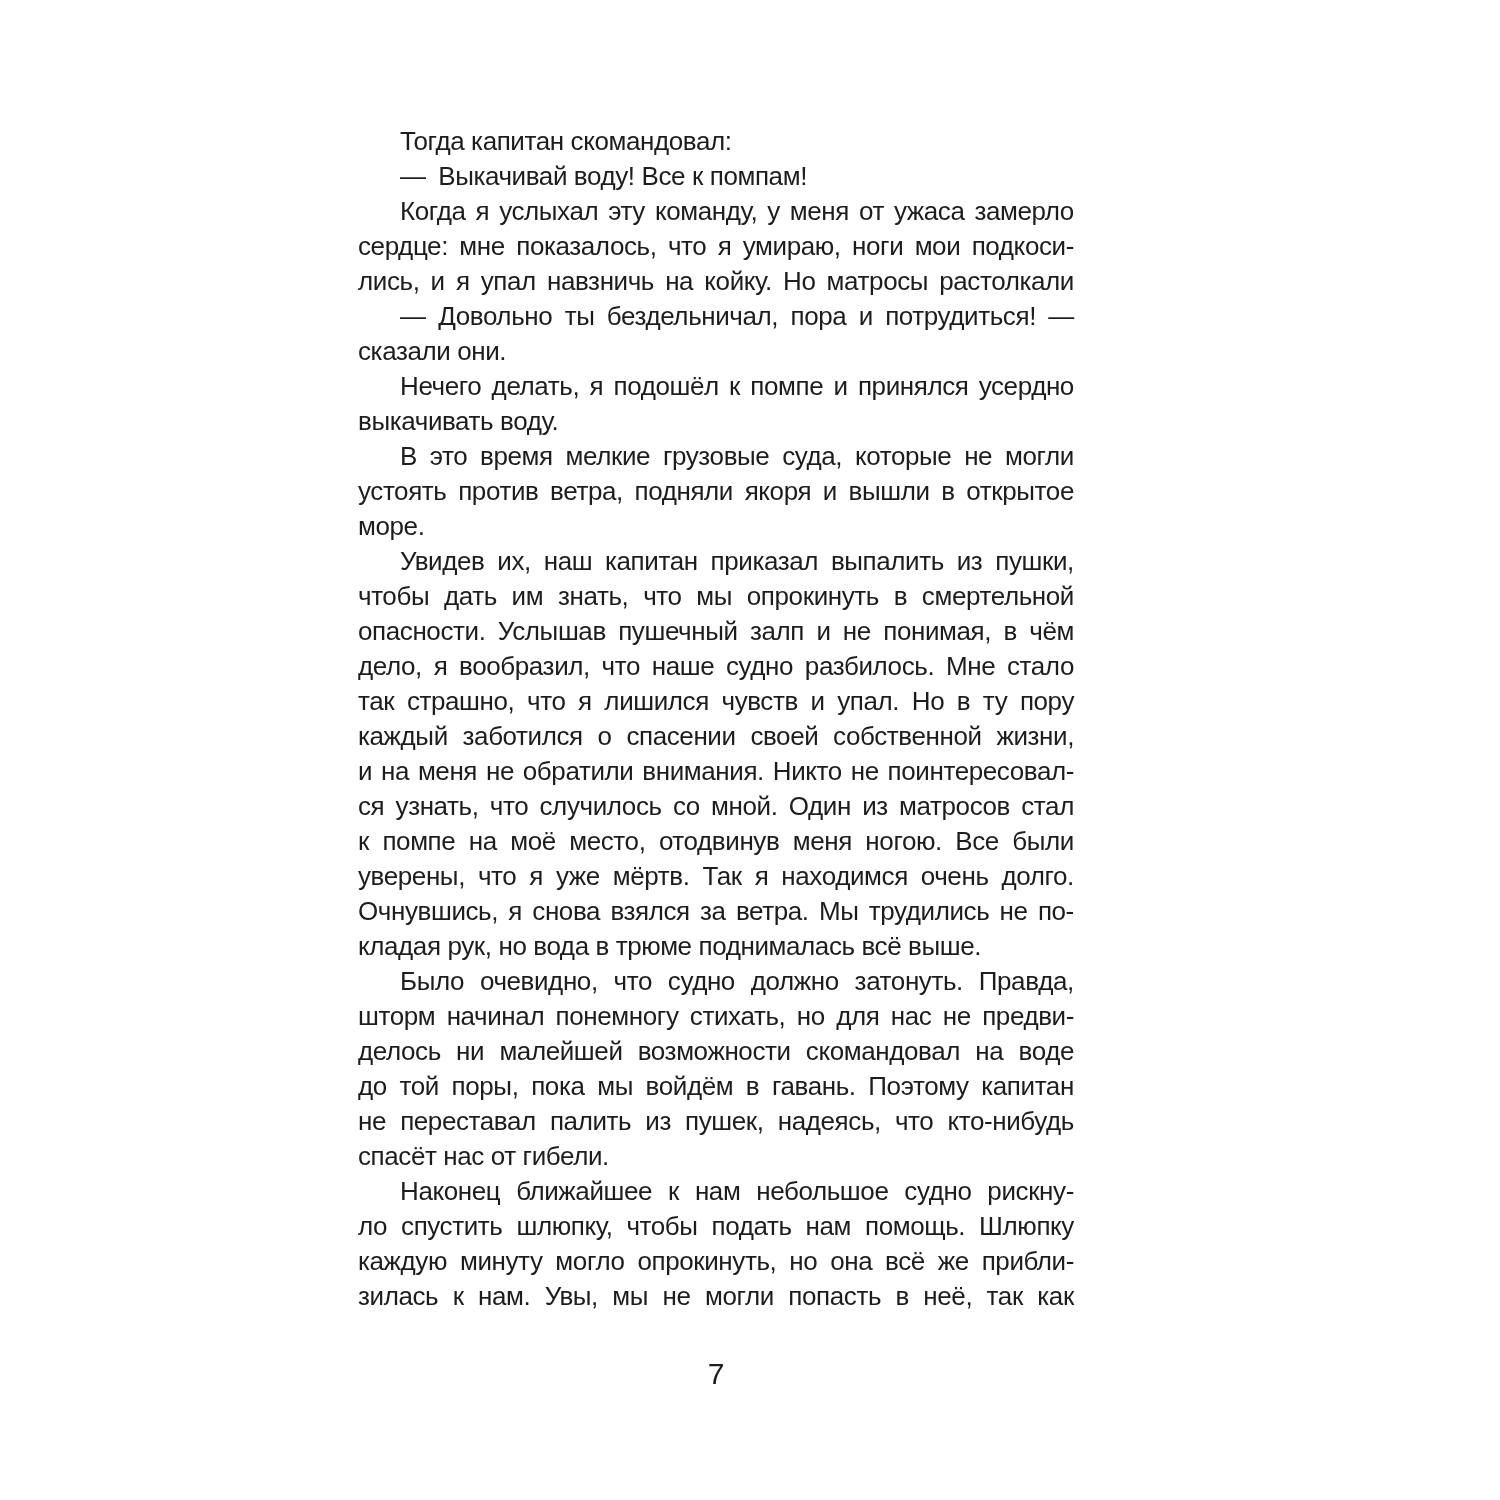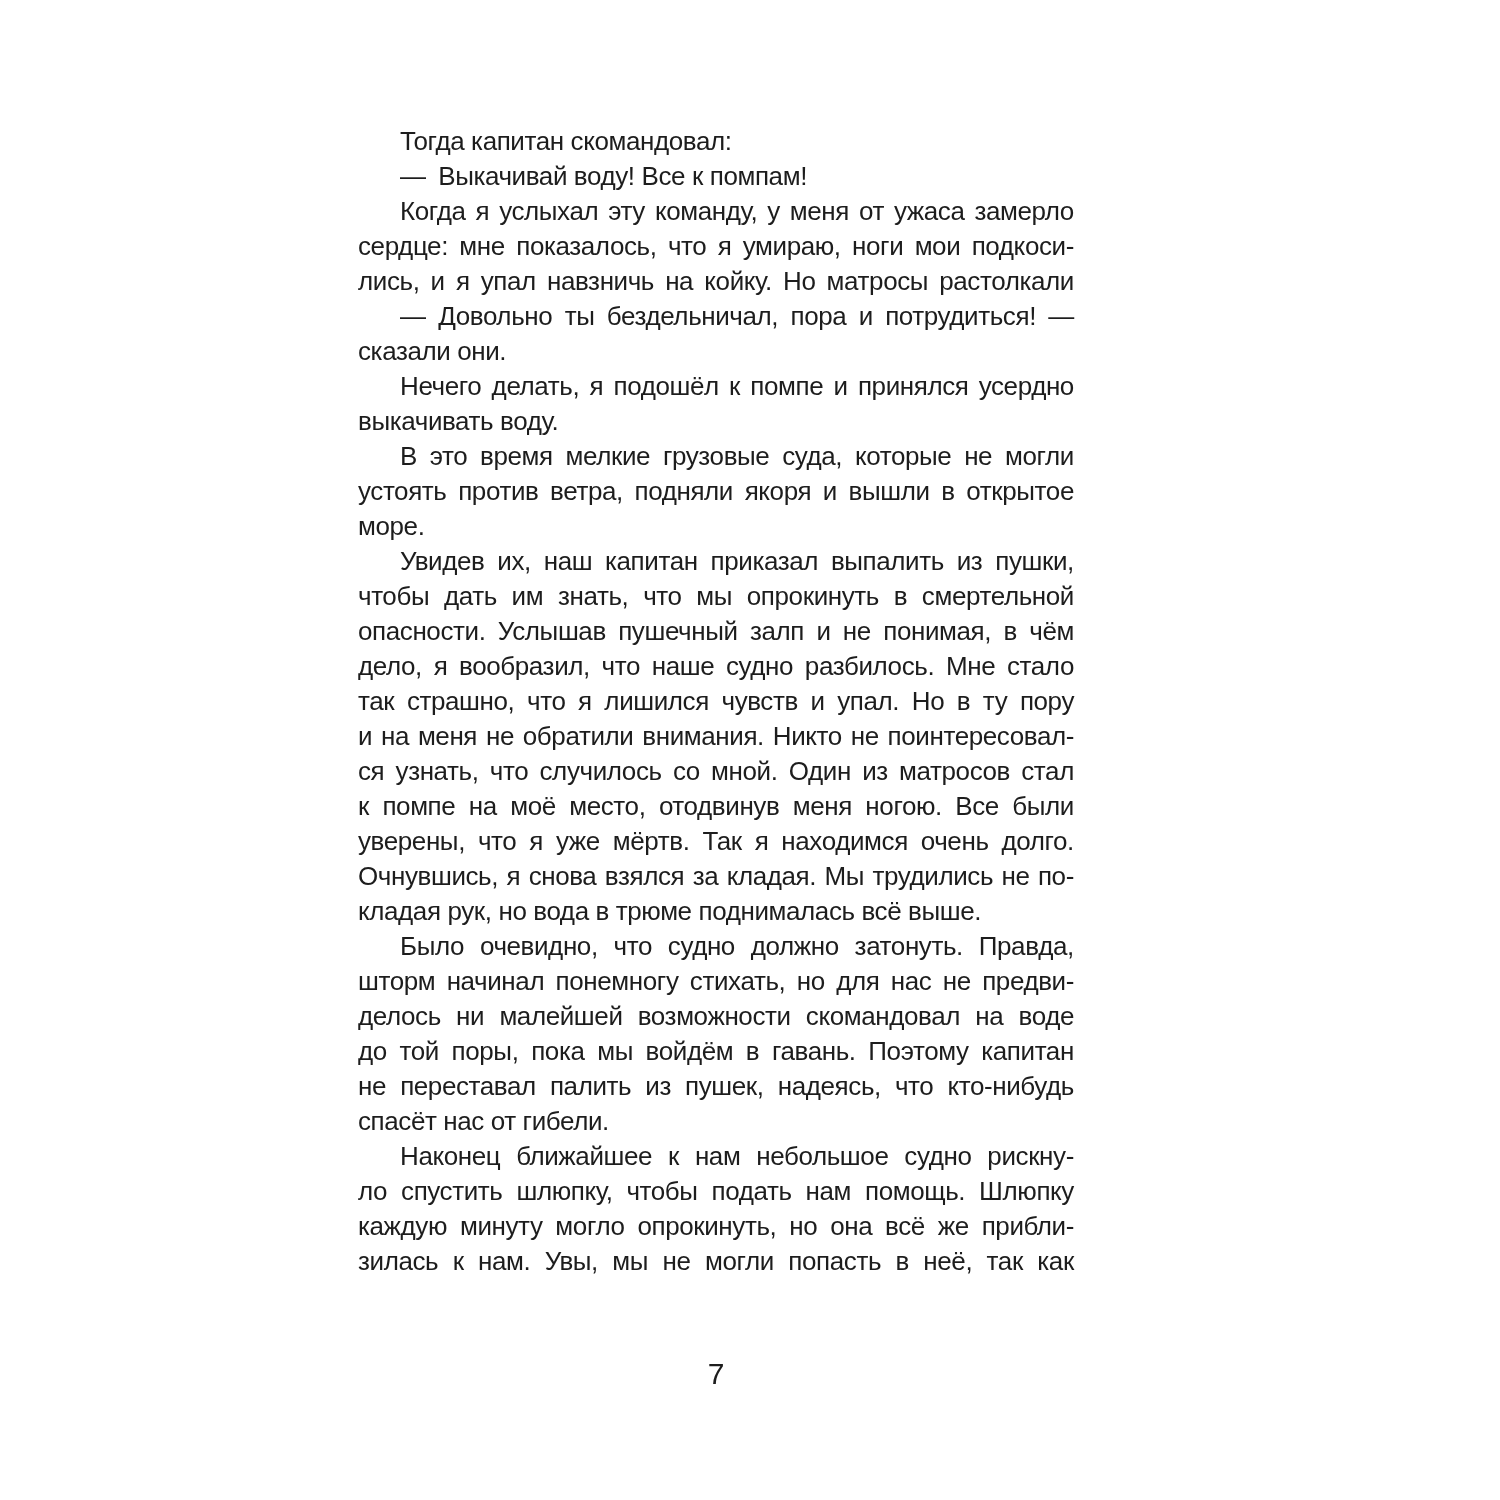--- a/index.html
+++ b/index.html
@@ -66,25 +66,26 @@
       <div class="line indent just"><span>Нечего</span><span>делать,</span><span>я</span><span>подошёл</span><span>к</span><span>помпе</span><span>и</span><span>принялся</span><span>усердно</span></div>
       <div class="line">выкачивать воду.</div>
       <div class="line indent just"><span>В</span><span>это</span><span>время</span><span>мелкие</span><span>грузовые</span><span>суда,</span><span>которые</span><span>не</span><span>могли</span></div>
       <div class="line just"><span>устоять</span><span>против</span><span>ветра,</span><span>подняли</span><span>якоря</span><span>и</span><span>вышли</span><span>в</span><span>открытое</span></div>
       <div class="line">море.</div>
       <div class="line indent just"><span>Увидев</span><span>их,</span><span>наш</span><span>капитан</span><span>приказал</span><span>выпалить</span><span>из</span><span>пушки,</span></div>
       <div class="line just"><span>чтобы</span><span>дать</span><span>им</span><span>знать,</span><span>что</span><span>мы</span><span>опрокинуть</span><span>в</span><span>смертельной</span></div>
       <div class="line just"><span>опасности.</span><span>Услышав</span><span>пушечный</span><span>залп</span><span>и</span><span>не</span><span>понимая,</span><span>в</span><span>чём</span></div>
       <div class="line just"><span>дело,</span><span>я</span><span>вообразил,</span><span>что</span><span>наше</span><span>судно</span><span>разбилось.</span><span>Мне</span><span>стало</span></div>
       <div class="line just"><span>так</span><span>страшно,</span><span>что</span><span>я</span><span>лишился</span><span>чувств</span><span>и</span><span>упал.</span><span>Но</span><span>в</span><span>ту</span><span>пору</span></div>
+      <div class="line just"><span>каждый</span><span>заботился</span><span>о</span><span>спасении</span><span>своей</span><span>собственной</span><span>жизни,</span></div>
       <div class="line just"><span>и</span><span>на</span><span>меня</span><span>не</span><span>обратили</span><span>внимания.</span><span>Никто</span><span>не</span><span>поинтересовал-</span></div>
       <div class="line just"><span>ся</span><span>узнать,</span><span>что</span><span>случилось</span><span>со</span><span>мной.</span><span>Один</span><span>из</span><span>матросов</span><span>стал</span></div>
       <div class="line just"><span>к</span><span>помпе</span><span>на</span><span>моё</span><span>место,</span><span>отодвинув</span><span>меня</span><span>ногою.</span><span>Все</span><span>были</span></div>
       <div class="line just"><span>уверены,</span><span>что</span><span>я</span><span>уже</span><span>мёртв.</span><span>Так</span><span>я</span><span>находимся</span><span>очень</span><span>долго.</span></div>
-      <div class="line just"><span>Очнувшись,</span><span>я</span><span>снова</span><span>взялся</span><span>за</span><span>кладая.</span><span>Мы</span><span>трудились</span><span>не</span><span>по-</span></div>
+      <div class="line just"><span>Очнувшись,</span><span>я</span><span>снова</span><span>взялся</span><span>за</span><span>ветра.</span><span>Мы</span><span>трудились</span><span>не</span><span>по-</span></div>
       <div class="line">кладая рук, но вода в трюме поднималась всё выше.</div>
       <div class="line indent just"><span>Было</span><span>очевидно,</span><span>что</span><span>судно</span><span>должно</span><span>затонуть.</span><span>Правда,</span></div>
       <div class="line just"><span>шторм</span><span>начинал</span><span>понемногу</span><span>стихать,</span><span>но</span><span>для</span><span>нас</span><span>не</span><span>предви-</span></div>
       <div class="line just"><span>делось</span><span>ни</span><span>малейшей</span><span>возможности</span><span>скомандовал</span><span>на</span><span>воде</span></div>
       <div class="line just"><span>до</span><span>той</span><span>поры,</span><span>пока</span><span>мы</span><span>войдём</span><span>в</span><span>гавань.</span><span>Поэтому</span><span>капитан</span></div>
       <div class="line just"><span>не</span><span>переставал</span><span>палить</span><span>из</span><span>пушек,</span><span>надеясь,</span><span>что</span><span>кто-нибудь</span></div>
       <div class="line">спасёт нас от гибели.</div>
       <div class="line indent just"><span>Наконец</span><span>ближайшее</span><span>к</span><span>нам</span><span>небольшое</span><span>судно</span><span>рискну-</span></div>
       <div class="line just"><span>ло</span><span>спустить</span><span>шлюпку,</span><span>чтобы</span><span>подать</span><span>нам</span><span>помощь.</span><span>Шлюпку</span></div>
       <div class="line just"><span>каждую</span><span>минуту</span><span>могло</span><span>опрокинуть,</span><span>но</span><span>она</span><span>всё</span><span>же</span><span>прибли-</span></div>

